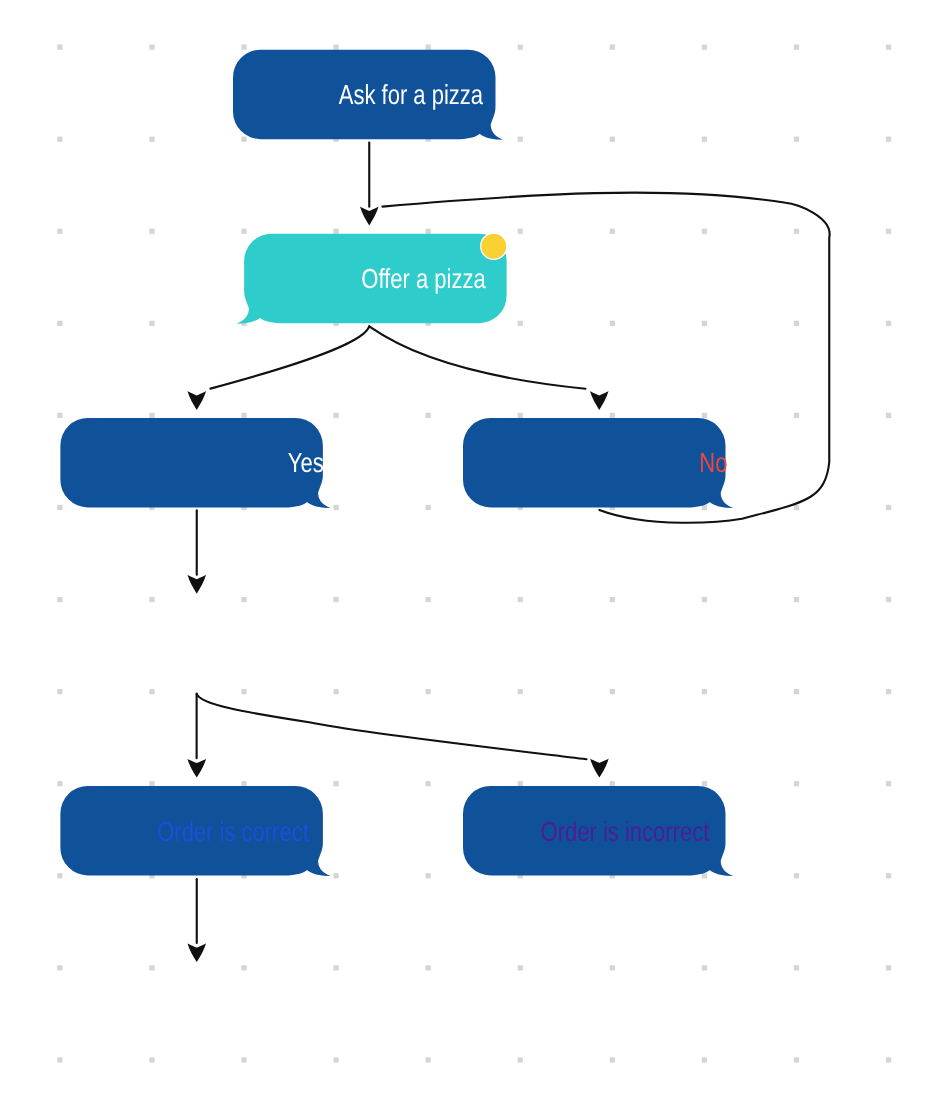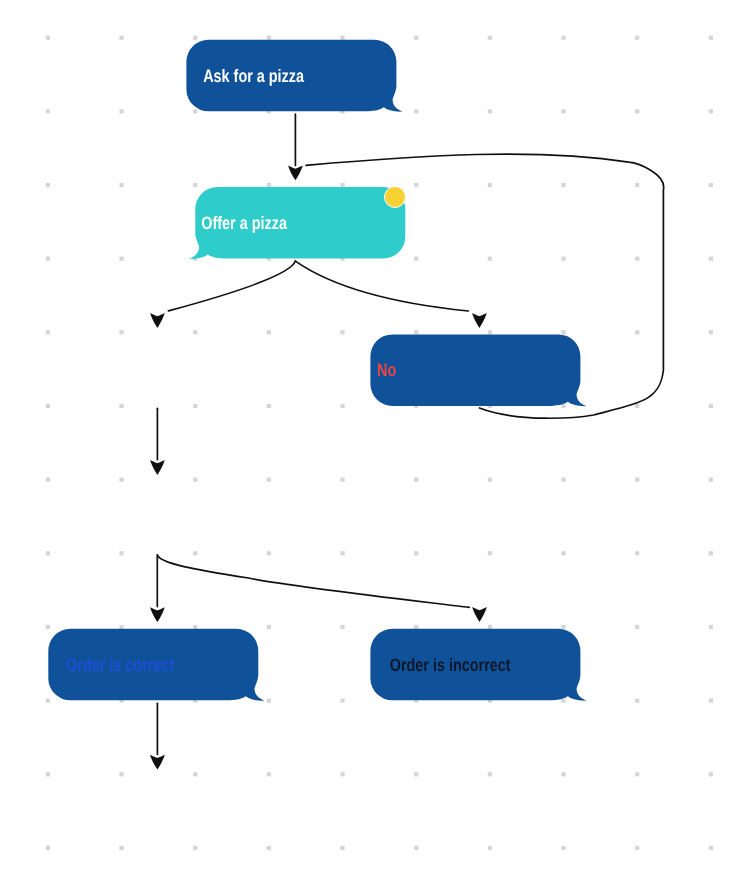--- a/index.html
+++ b/index.html
@@ -9,22 +9,22 @@
        -webkit-font-smoothing:antialiased;
        text-rendering:geometricPrecision;}
   #canvas{position:relative;width:740px;height:892px;background:#ffffff;overflow:hidden;}
   .layer{position:absolute;left:0;top:0;width:740px;height:892px;}
   #node-layer{pointer-events:none;}
   .node{position:absolute;pointer-events:auto;cursor:default;}
   .bubble{position:absolute;top:0;overflow:visible;}
   .badge{position:absolute;width:20px;height:20px;border-radius:50%;
          box-sizing:content-box;border:1.6px solid #ffffff;}
   .node-label{position:absolute;left:0;top:0;width:100%;height:100%;
-              display:flex;align-items:center;justify-content:flex-start;
-              color:#ffffff;font-weight:700;font-size:18px;line-height:1;
+              display:flex;align-items:center;justify-content:flex-end;
+              color:#ffffff;font-weight:400;font-size:22px;line-height:1;
               white-space:nowrap;transform:translate(0.6px,0.4px);}
   .node-label > span{display:inline-block;transform:scaleX(0.80);transform-origin:center center;}
 </style>
 </head>
 <body>
 
 <div id="canvas">
 
   <svg class="layer" id="grid-layer" width="740" height="892" viewBox="0 0 740 892">
       <rect x="45.80" y="35.60" width="4.2" height="4.2" fill="#d5d5d5"></rect>
@@ -178,39 +178,47 @@
     </div>
     <div class="node" style="left: 190px; top: 187px; width: 210px; height: 71.5px;">
       <svg class="bubble" width="210" height="71.5" viewBox="0 0 210 71.5" style="left: 4.7px;">
         <path d="M 22 0 H 188 A 22 22 0 0 1 210 22 V 44.5 C 210 50.120000000000005 209.49 50.44 206.2 59.57 C 206.2 61.980000000000004 206.53 68.15 216 71.95 C 202.01 72.22 196.72 66.92 197.4 67.2 C 195.02 69.68 188.86 71.17 181.9 71.5 H 22 A 22 22 0 0 1 0 49.5 V 22 A 22 22 0 0 1 22 0 Z" fill="#2ecccb" transform="translate(210.3 0) scale(-1 1)"></path>
       </svg>
       <span class="badge" style="background: rgb(249, 209, 50); border-color: rgb(255, 255, 255); left: 194px; top: -0.6px;"></span>
       <div class="node-label" style="color: rgb(255, 255, 255);">
           <span>Offer a pizza</span>
         </div>
     </div>
+    <div class="node" style="left: 52px; top: 334px; width: 210px; height: 71.5px;">
+      <svg class="bubble" width="210" height="71.5" viewBox="0 0 210 71.5" style="left: -4.5px;">
+        <path d="M 22 0 H 188 A 22 22 0 0 1 210 22 V 44.5 C 210 50.120000000000005 209.49 50.44 206.2 59.57 C 206.2 61.980000000000004 206.53 68.15 216 71.95 C 202.01 72.22 196.72 66.92 197.4 67.2 C 195.02 69.68 188.86 71.17 181.9 71.5 H 22 A 22 22 0 0 1 0 49.5 V 22 A 22 22 0 0 1 22 0 Z" fill="#0f529a" transform="translate(0.29999999999999716 0.39999999999997726)"></path>
+      </svg>
+      <div class="node-label" style="color: rgb(255, 255, 255);">
+          <span>Yes</span>
+        </div>
+    </div>
     <div class="node" style="left: 374px; top: 334px; width: 210px; height: 71.5px;">
       <svg class="bubble" width="210" height="71.5" viewBox="0 0 210 71.5" style="left: -4.5px;">
         <path d="M 22 0 H 188 A 22 22 0 0 1 210 22 V 44.5 C 210 50.120000000000005 209.49 50.44 206.2 59.57 C 206.2 61.980000000000004 206.53 68.15 216 71.95 C 202.01 72.22 196.72 66.92 197.4 67.2 C 195.02 69.68 188.86 71.17 181.9 71.5 H 22 A 22 22 0 0 1 0 49.5 V 22 A 22 22 0 0 1 22 0 Z" fill="#0f529a" transform="translate(0.39999999999997726 0.39999999999997726)"></path>
       </svg>
       <div class="node-label" style="color: #ef4444;">
           <span>No</span>
         </div>
     </div>
     <div class="node" style="left: 52px; top: 629px; width: 210px; height: 71.5px;">
       <svg class="bubble" width="210" height="71.5" viewBox="0 0 210 71.5" style="left: -4.5px;">
         <path d="M 22 0 H 188 A 22 22 0 0 1 210 22 V 44.5 C 210 50.120000000000005 209.49 50.44 206.2 59.57 C 206.2 61.980000000000004 206.53 68.15 216 71.95 C 202.01 72.22 196.72 66.92 197.4 67.2 C 195.02 69.68 188.86 71.17 181.9 71.5 H 22 A 22 22 0 0 1 0 49.5 V 22 A 22 22 0 0 1 22 0 Z" fill="#0f529a" transform="translate(0.29999999999999716 -0.20000000000004547)"></path>
       </svg>
       <div class="node-label" style="color: #1d4ed8;">
           <span>Order is correct</span>
         </div>
     </div>
     <div class="node" style="left: 374px; top: 629px; width: 210px; height: 71.5px;">
       <svg class="bubble" width="210" height="71.5" viewBox="0 0 210 71.5" style="left: -4.5px;">
         <path d="M 22 0 H 188 A 22 22 0 0 1 210 22 V 44.5 C 210 50.120000000000005 209.49 50.44 206.2 59.57 C 206.2 61.980000000000004 206.53 68.15 216 71.95 C 202.01 72.22 196.72 66.92 197.4 67.2 C 195.02 69.68 188.86 71.17 181.9 71.5 H 22 A 22 22 0 0 1 0 49.5 V 22 A 22 22 0 0 1 22 0 Z" fill="#0f529a" transform="translate(0.39999999999997726 -0.20000000000004547)"></path>
       </svg>
-      <div class="node-label" style="color: #0f172a;">
+      <div class="node-label" style="color: #4c1d95;">
           <span>Order is incorrect</span>
         </div>
     </div>
   </div>
 
 </div>
 
 </body></html>

